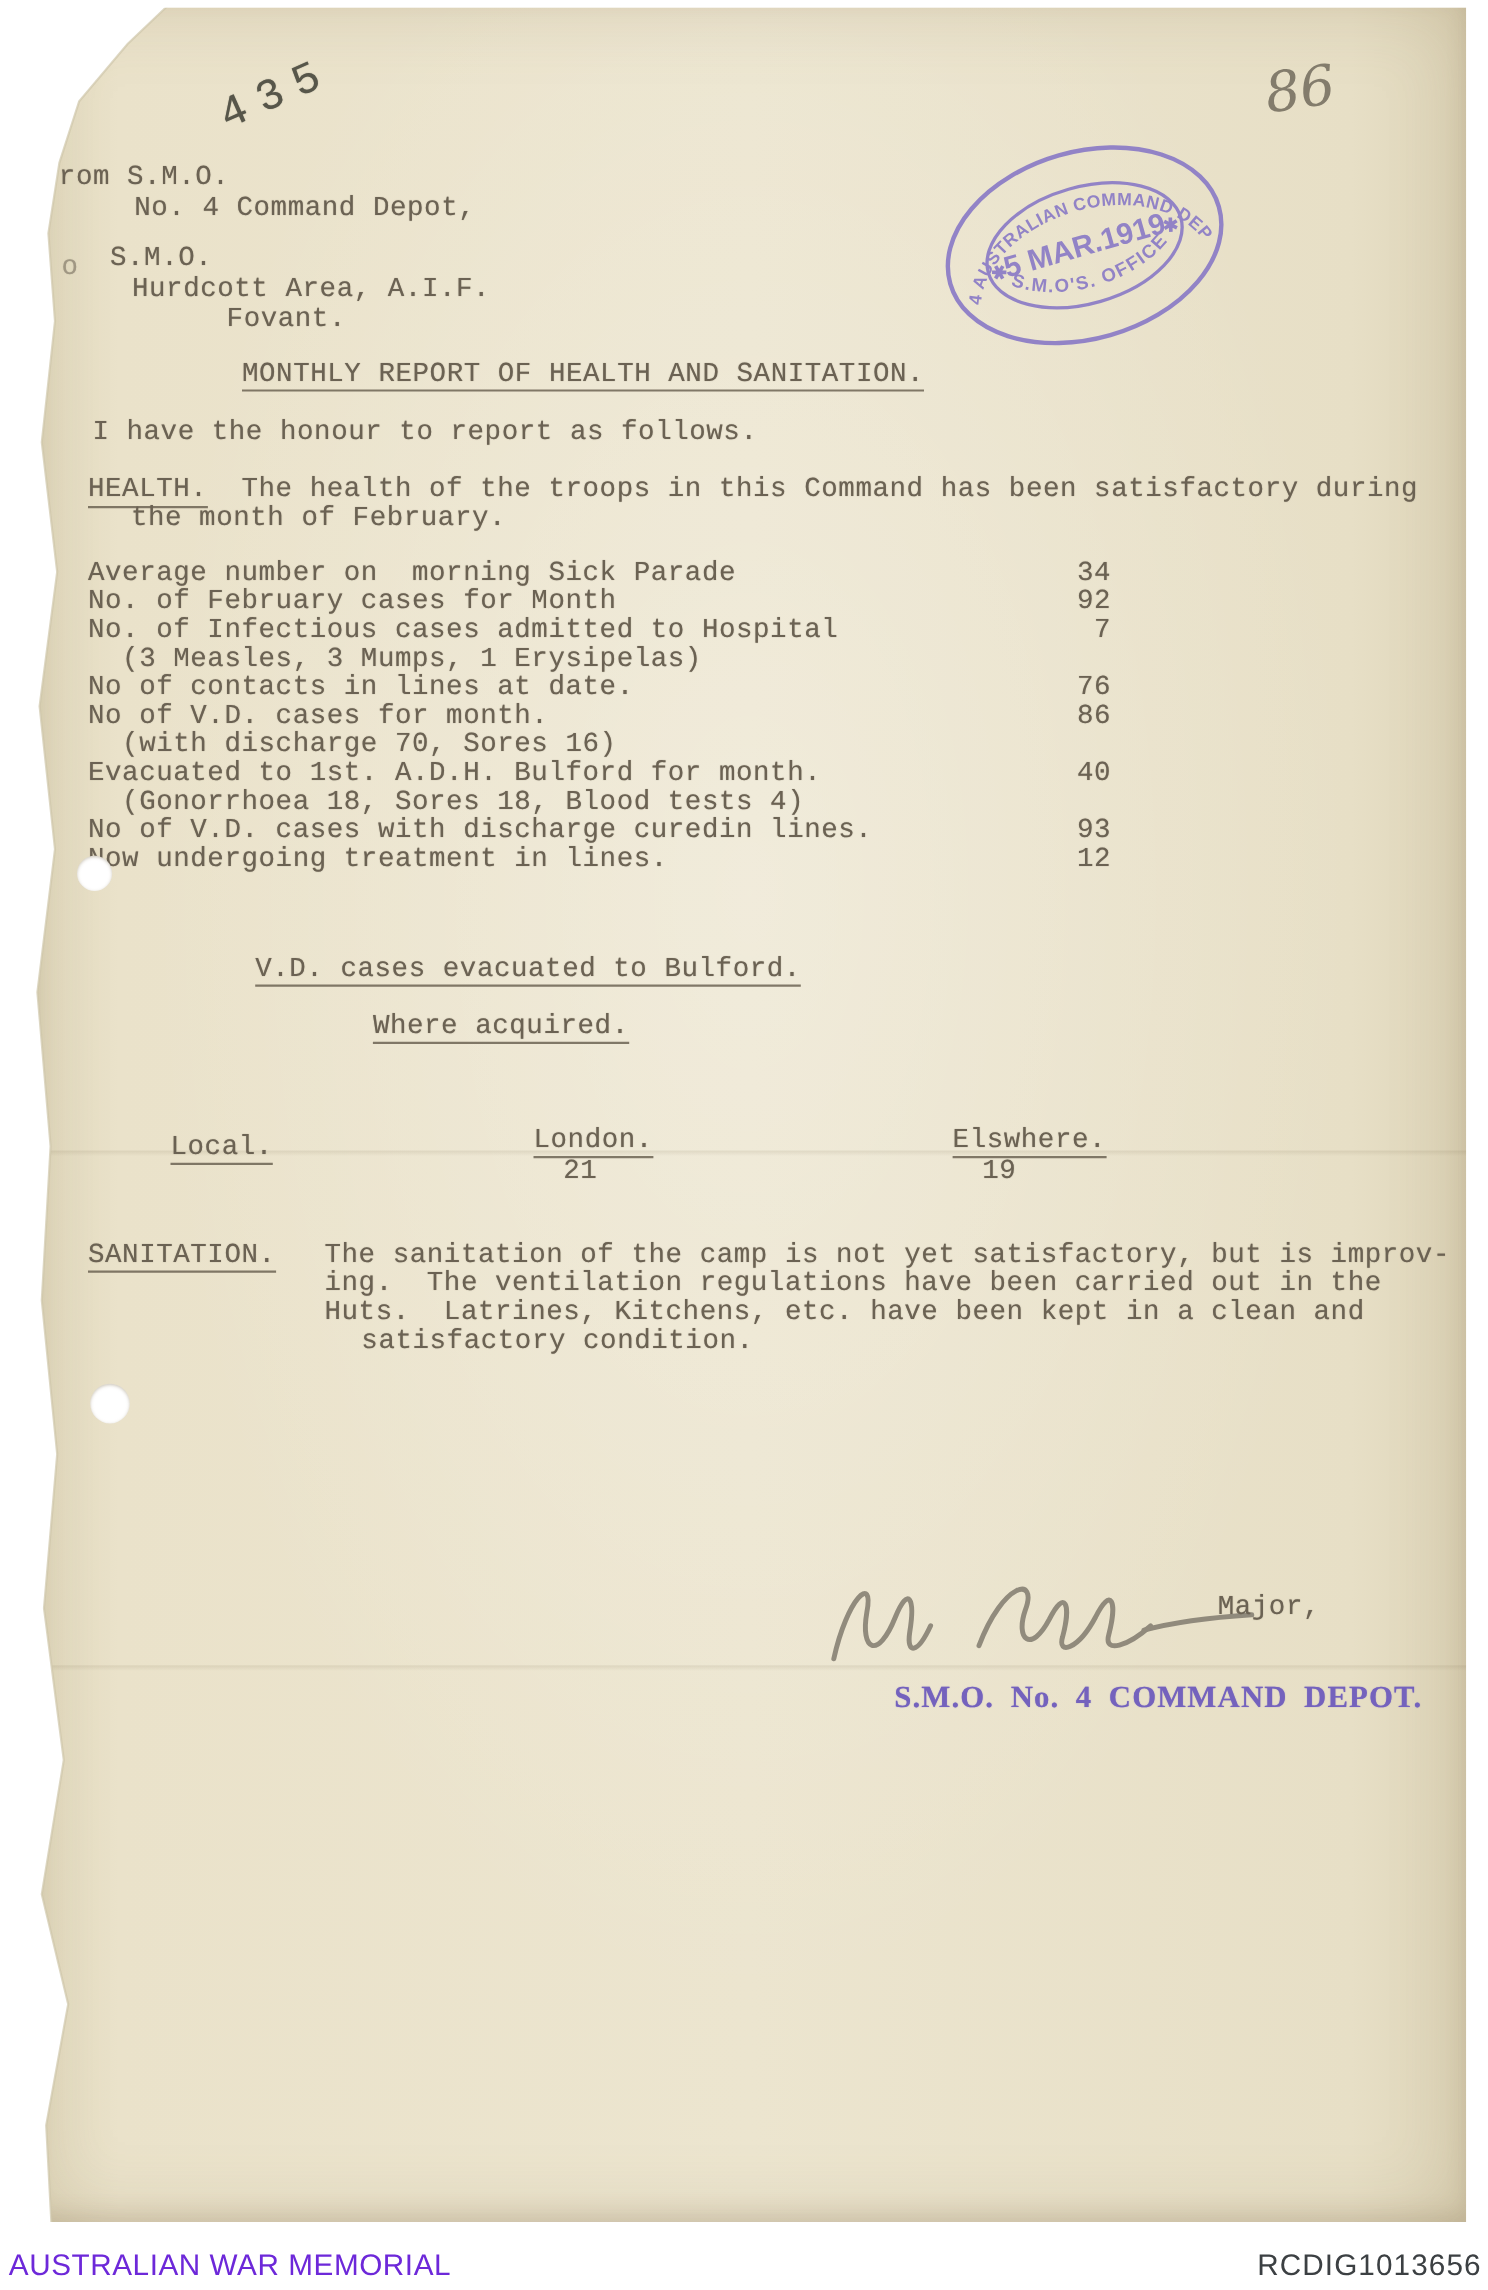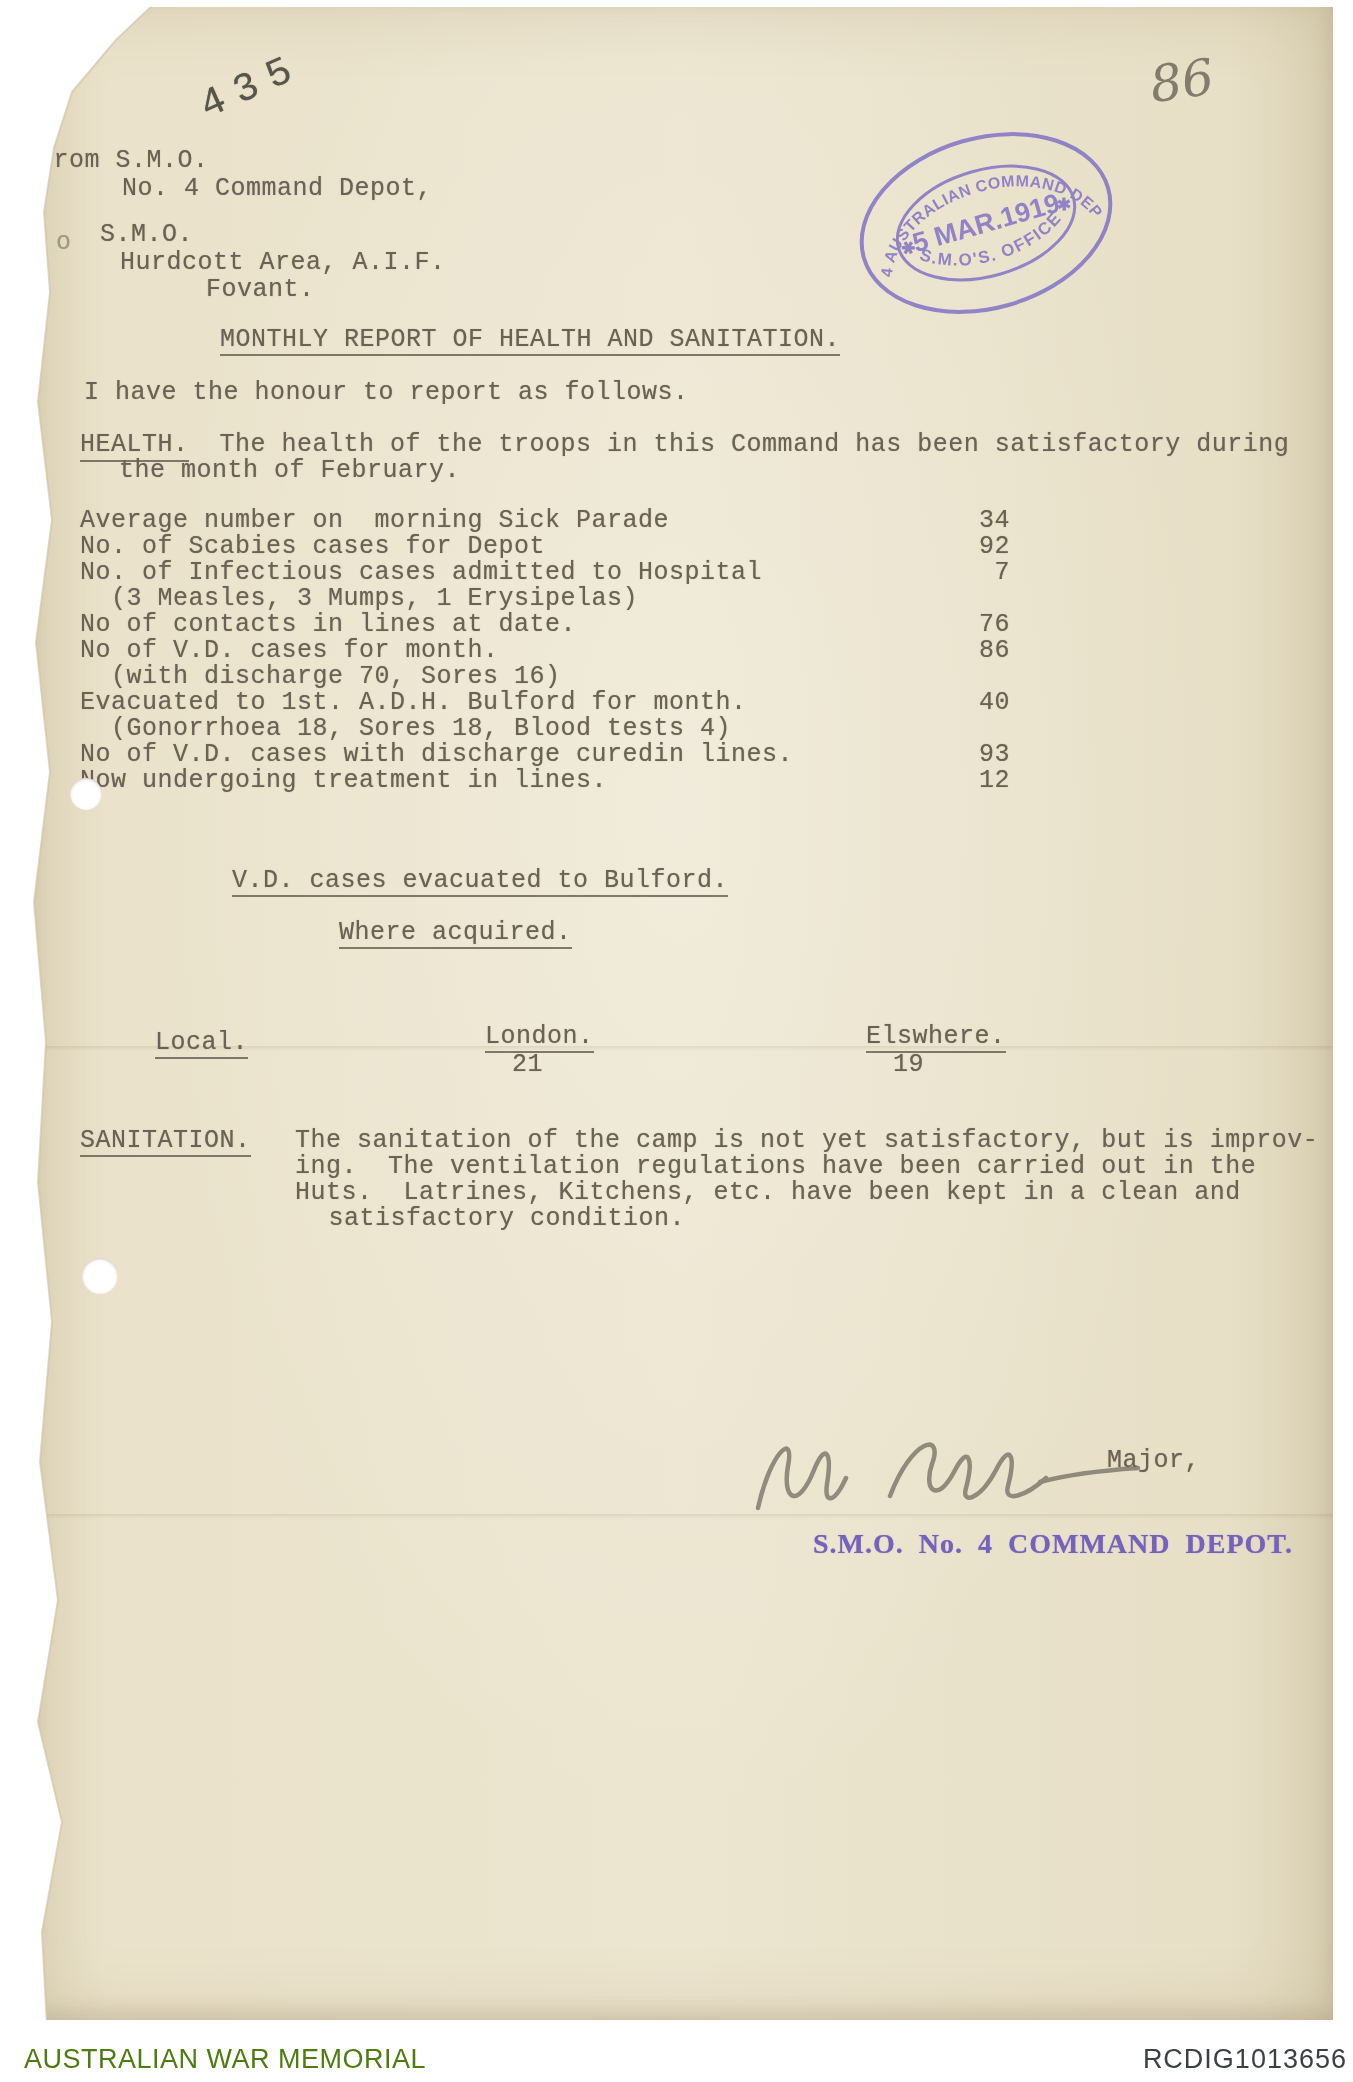--- a/index.html
+++ b/index.html
@@ -27,22 +27,22 @@
   #ink-stamp-top{position:absolute;left:836px;top:112px;width:300px;height:222px;}
   #office-stamp-line{position:absolute;left:813px;top:1528px;color:#7462bd;
       font-family:"Liberation Serif",serif;font-weight:bold;font-size:28px;letter-spacing:1px;
       word-spacing:7px;white-space:pre;text-shadow:0 0 1px rgba(116,98,189,.7);}
   #major-label{position:absolute;left:1107px;top:1448px;}
   #ref-435{position:absolute;left:198px;top:74px;font-size:40px;letter-spacing:12px;
       color:#57564a;transform:rotate(-24deg);text-shadow:0 0 1px rgba(87,86,74,.6);}
   #page-num-86{position:absolute;left:1150px;top:52px;font-family:"DejaVu Serif",serif;
       font-style:italic;font-size:50px;color:#837c6c;transform:rotate(-8deg);}
   #torn-edge{position:absolute;left:0;top:0;}
-  #awm-footer-left{position:absolute;left:24px;top:2044px;font-family:"Liberation Sans",sans-serif;
-      font-size:27px;color:#4d7c0f;letter-spacing:.5px;text-align:center;}
+  #awm-footer-left{position:absolute;left:8px;top:2044px;font-family:"Liberation Sans",sans-serif;
+      font-size:27px;color:#6d28d9;letter-spacing:.5px;text-align:center;}
   #awm-footer-right{position:absolute;right:6px;top:2044px;font-family:"Liberation Sans",sans-serif;
       font-size:27px;color:#3c4043;letter-spacing:1px;}
   #signature-svg{position:absolute;left:740px;top:1408px;}
   .stamp-text{font-family:"Liberation Sans",sans-serif;font-weight:bold;fill:#8a7bc6;}
 </style>
 </head>
 <body>
 
 <div id="canvas">
 
@@ -84,21 +84,21 @@
 
   <div class="typewriter" style="left:80px;top:432px;"><span class="u">HEALTH.</span><span>  The health of the troops in this Command has been satisfactory during</span></div>
   <div class="typewriter" style="left:80px;top:458px;margin-left:39px;">the month of February.</div>
 
   <div id="stats">
     <div class="stat-row">
         <span class="stat-label">Average number on  morning Sick Parade</span>
         <span class="stat-value">34</span>
       </div>
     <div class="stat-row">
-        <span class="stat-label">No. of Scabies cases for Depot</span>
+        <span class="stat-label">No. of February cases for Month</span>
         <span class="stat-value">92</span>
       </div>
     <div class="stat-row">
         <span class="stat-label">No. of Infectious cases admitted to Hospital</span>
         <span class="stat-value">7</span>
       </div>
     <div class="stat-row">
         <span class="stat-label">  (3 Measles, 3 Mumps, 1 Erysipelas)</span>
         <span class="stat-value"></span>
       </div>

